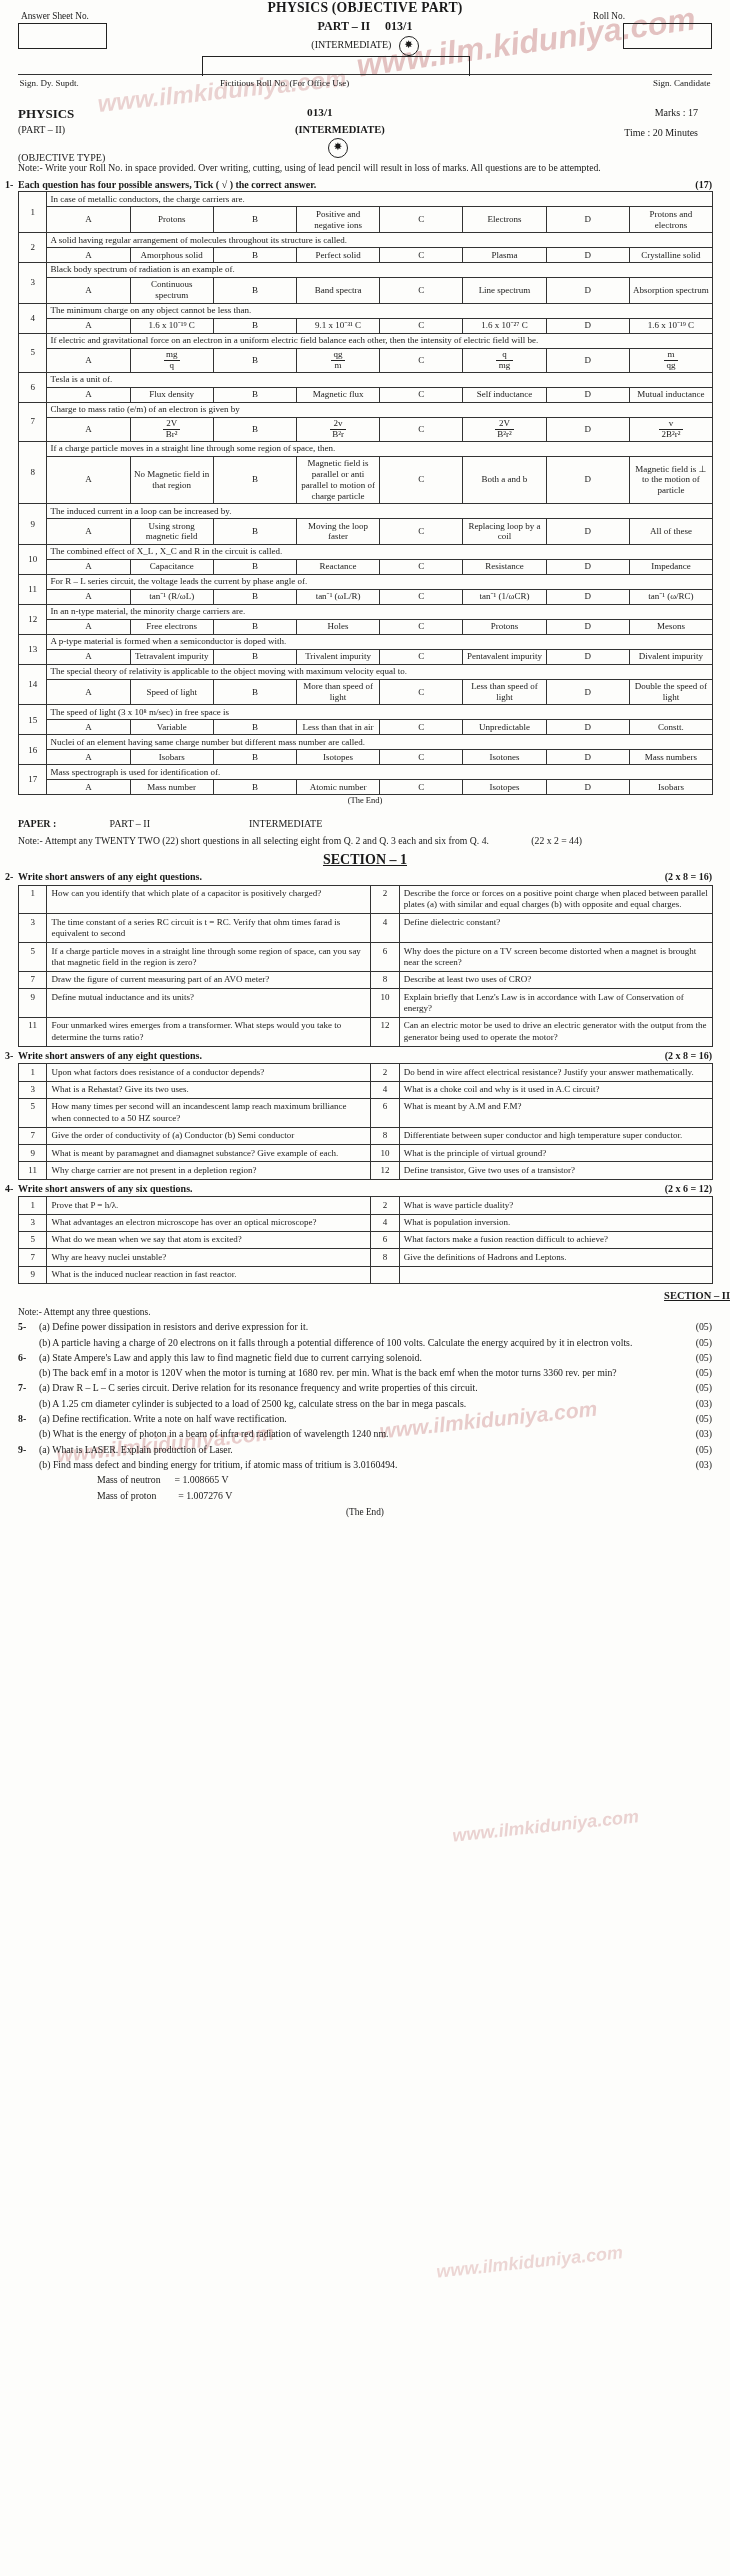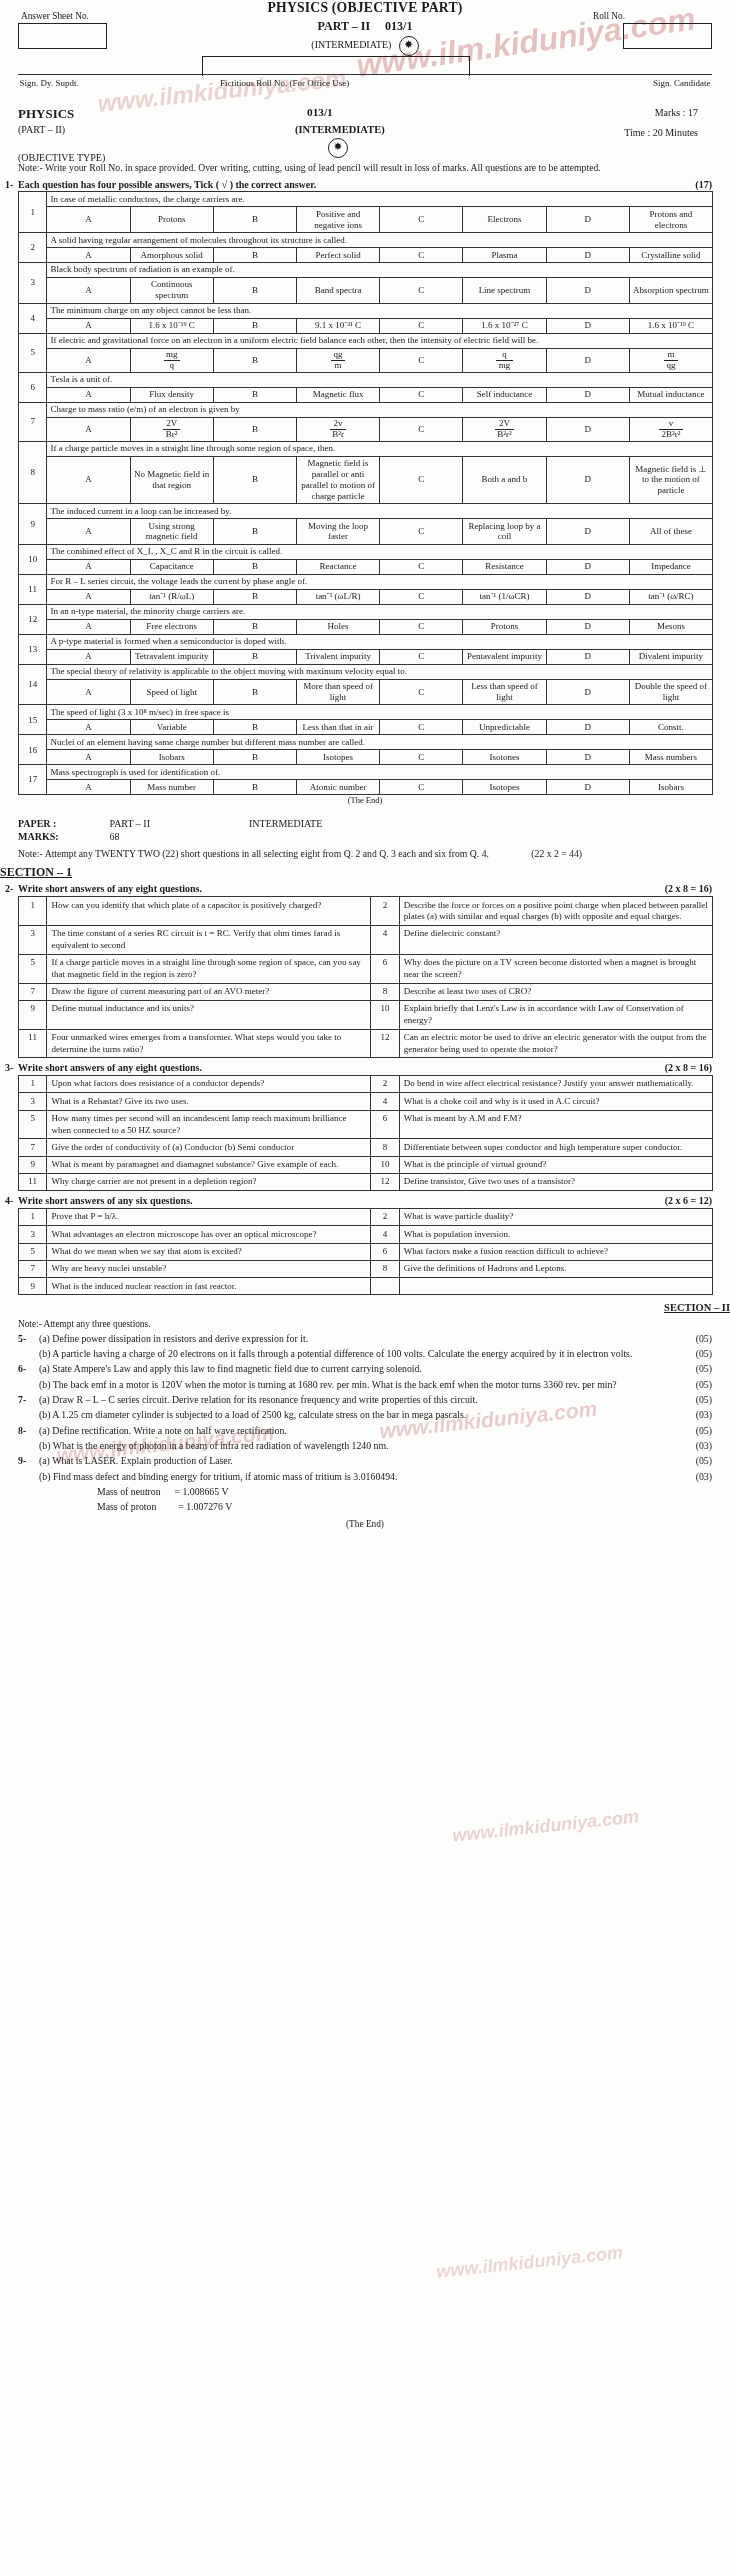--- a/index.html
+++ b/index.html
@@ -52,21 +52,21 @@
   .frac{display:inline-block;text-align:center;vertical-align:middle;line-height:1.05;}
   .frac .n{display:block;border-bottom:0.8px solid #222;padding:0 2.4px;}
   .frac .d{display:block;padding:0 2.4px;}
   
   .sep{height:11.3px;}
   .p2head{margin:8px 18px 0 18px;position:relative;font-size:10.5px;}
   .p2head .t{font-weight:bold;font-size:12px;}
   .p2row{margin:1.6px 18px;font-size:10px;}
   .p2row .lbl{display:inline-block;width:89px;font-weight:bold;}
   .p2row .mid{display:inline-block;width:137px;}
-  .section{font-weight:bold;text-decoration:underline;margin:4.8px 0 3.2px 0;font-size:12px;}
+  .section{text-align:center;font-weight:bold;text-decoration:underline;margin:4.8px 0 3.2px 0;font-size:14px;}
   .qlead{margin:3.2px 18px 2.4px 18px;font-size:10px;font-weight:bold;position:relative;}
   .qlead .qn2{position:absolute;left:-13px;top:0;}
   .qlead .mk{float:right;}
   table.sq{border-collapse:collapse;width:695px;margin:0 18px;table-layout:fixed;}
   table.sq td{border:0.8px solid #333;padding:2.4px 4px;font-size:9px;vertical-align:top;line-height:1.28;}
   td.sqn{width:19.4px;text-align:center;}
   
   .sech{text-align:right;font-weight:bold;text-decoration:underline;margin:6.5px 0 3.2px 0;font-size:10.5px;}
   .longq{margin:1.6px 18px;font-size:9.8px;line-height:1.4;position:relative;}
   .longq .num{position:absolute;left:-11.3px;top:0;font-weight:bold;}
@@ -384,24 +384,20 @@
   </table>
   <div class="endmini">(The End)</div>
 
   <div class="sep"></div>
 
   <div class="p2row">
     <span class="lbl">PAPER :</span>
     <span class="mid">PART – II</span>
     <span>INTERMEDIATE</span>
   </div>
-  <div class="p2row">
-    <span class="lbl">MARKS:</span>
-    <span>68</span>
-  </div>
   <div class="note">
     <span>Note:- Attempt any TWENTY TWO (22) short questions in all selecting eight from Q. 2 and Q. 3 each and six from Q. 4.</span>
     <span style="margin-left:40px;">(22 x 2 = 44)</span>
   </div>
 
   <div class="section">SECTION – 1</div>
 
   <div class="qlead">
     <span class="qn2">2-</span>
     <span class="mk">(2 x 8 = 16)</span>

